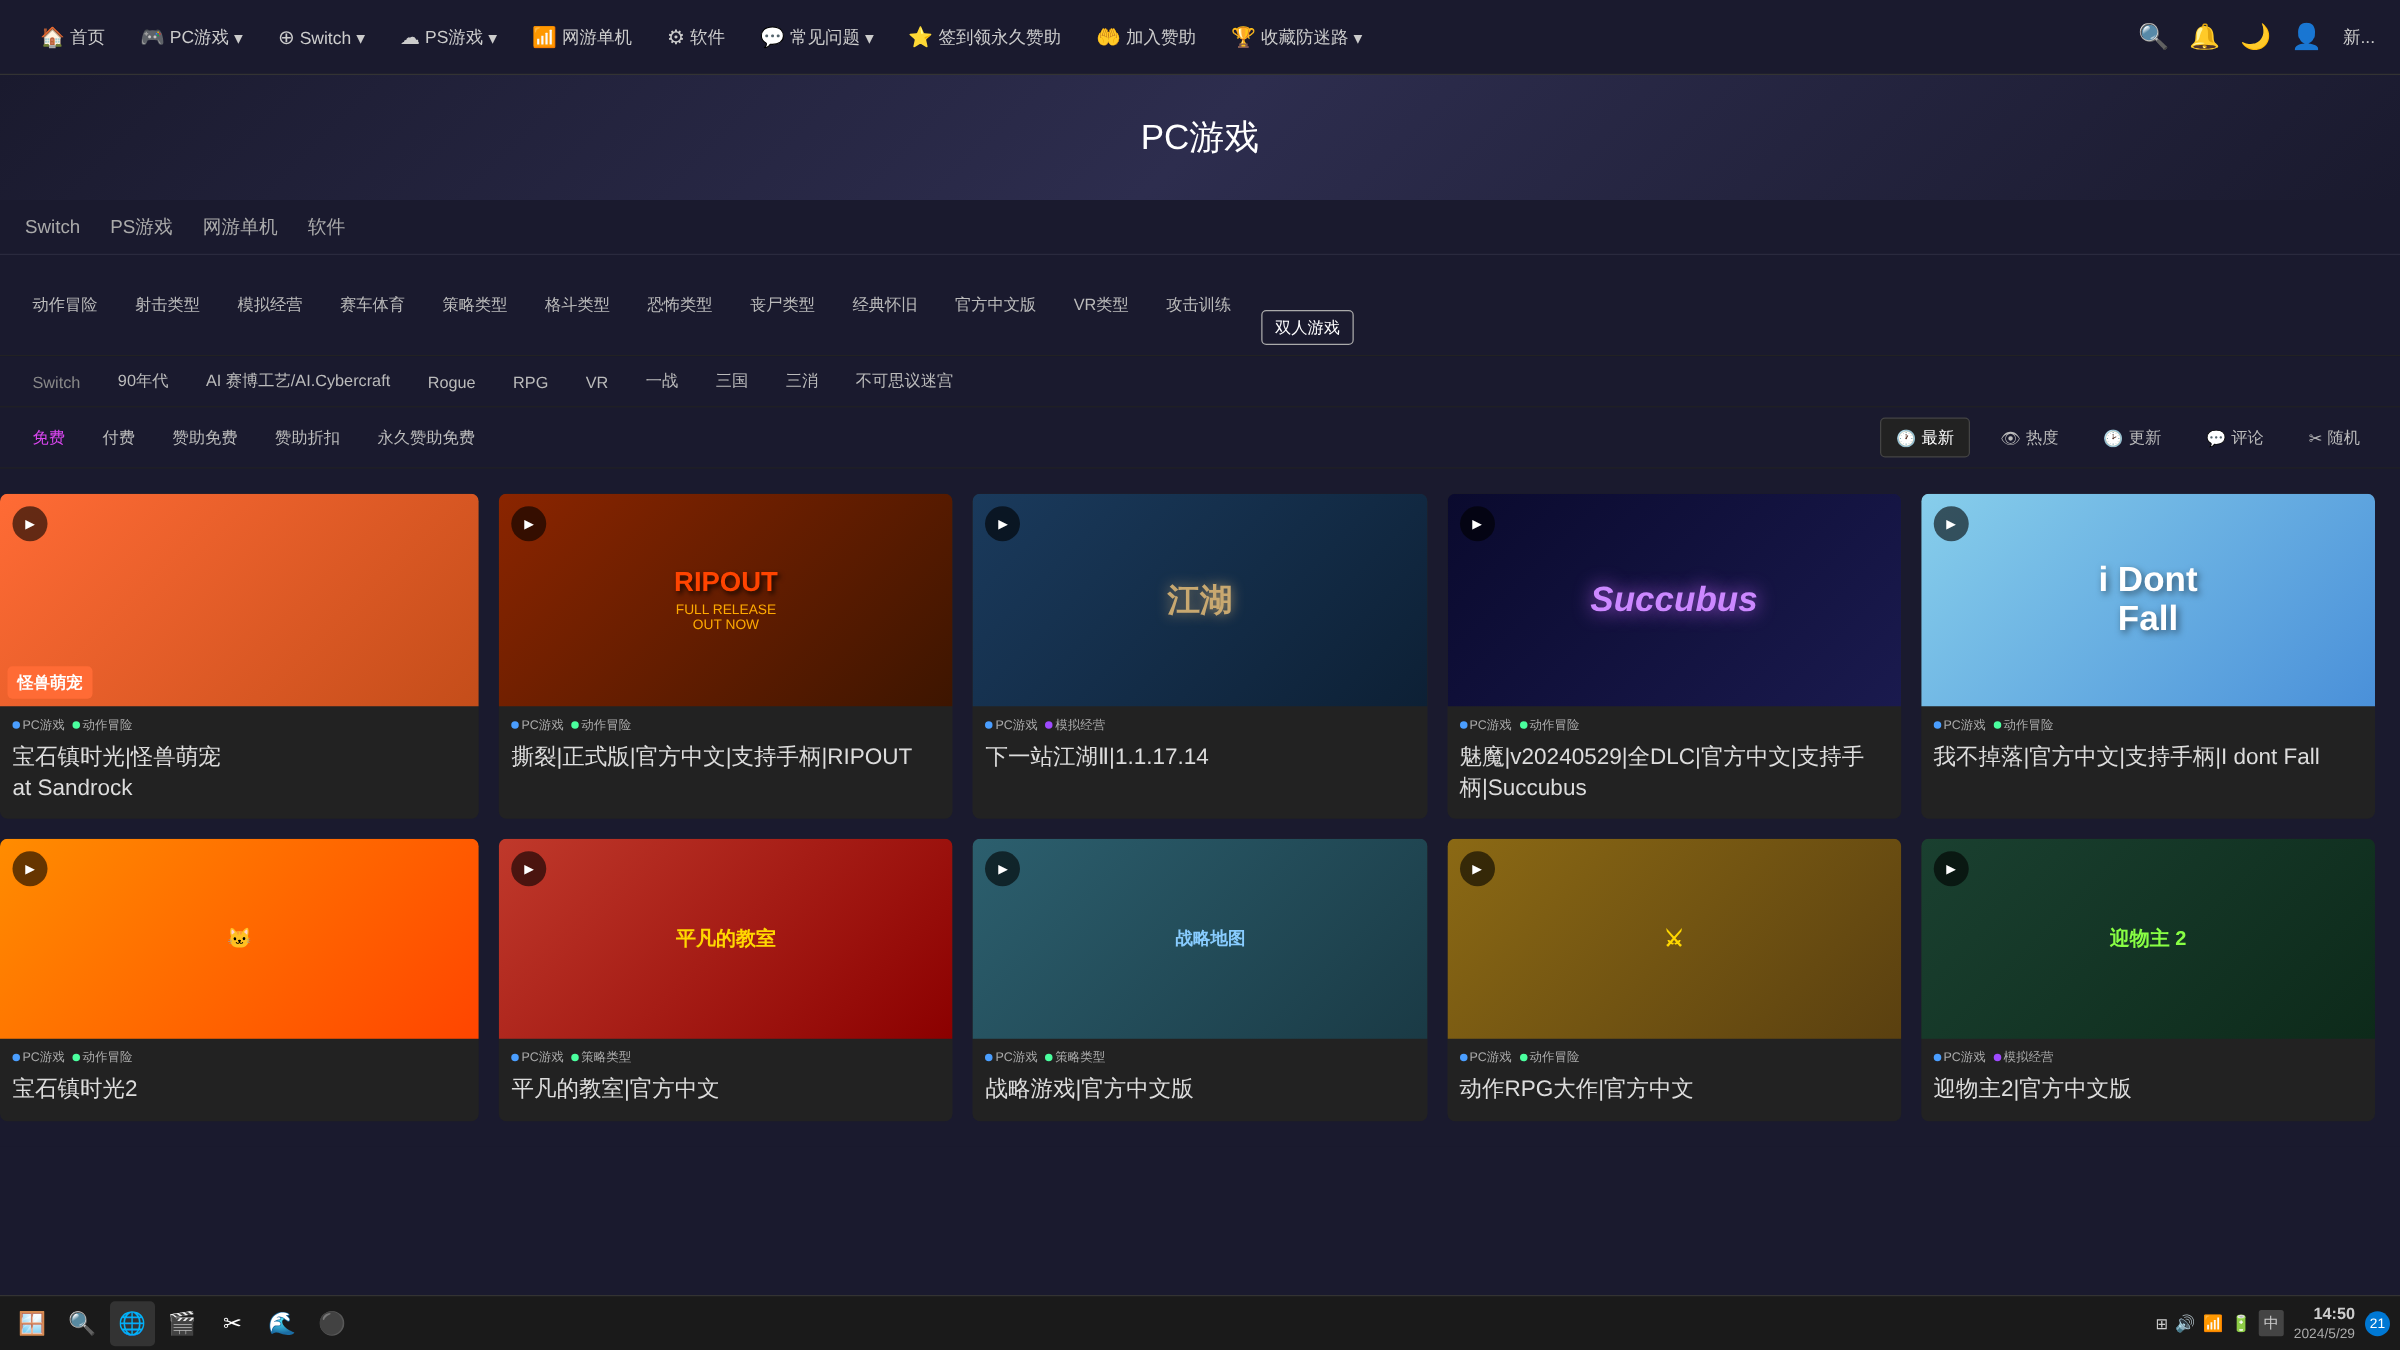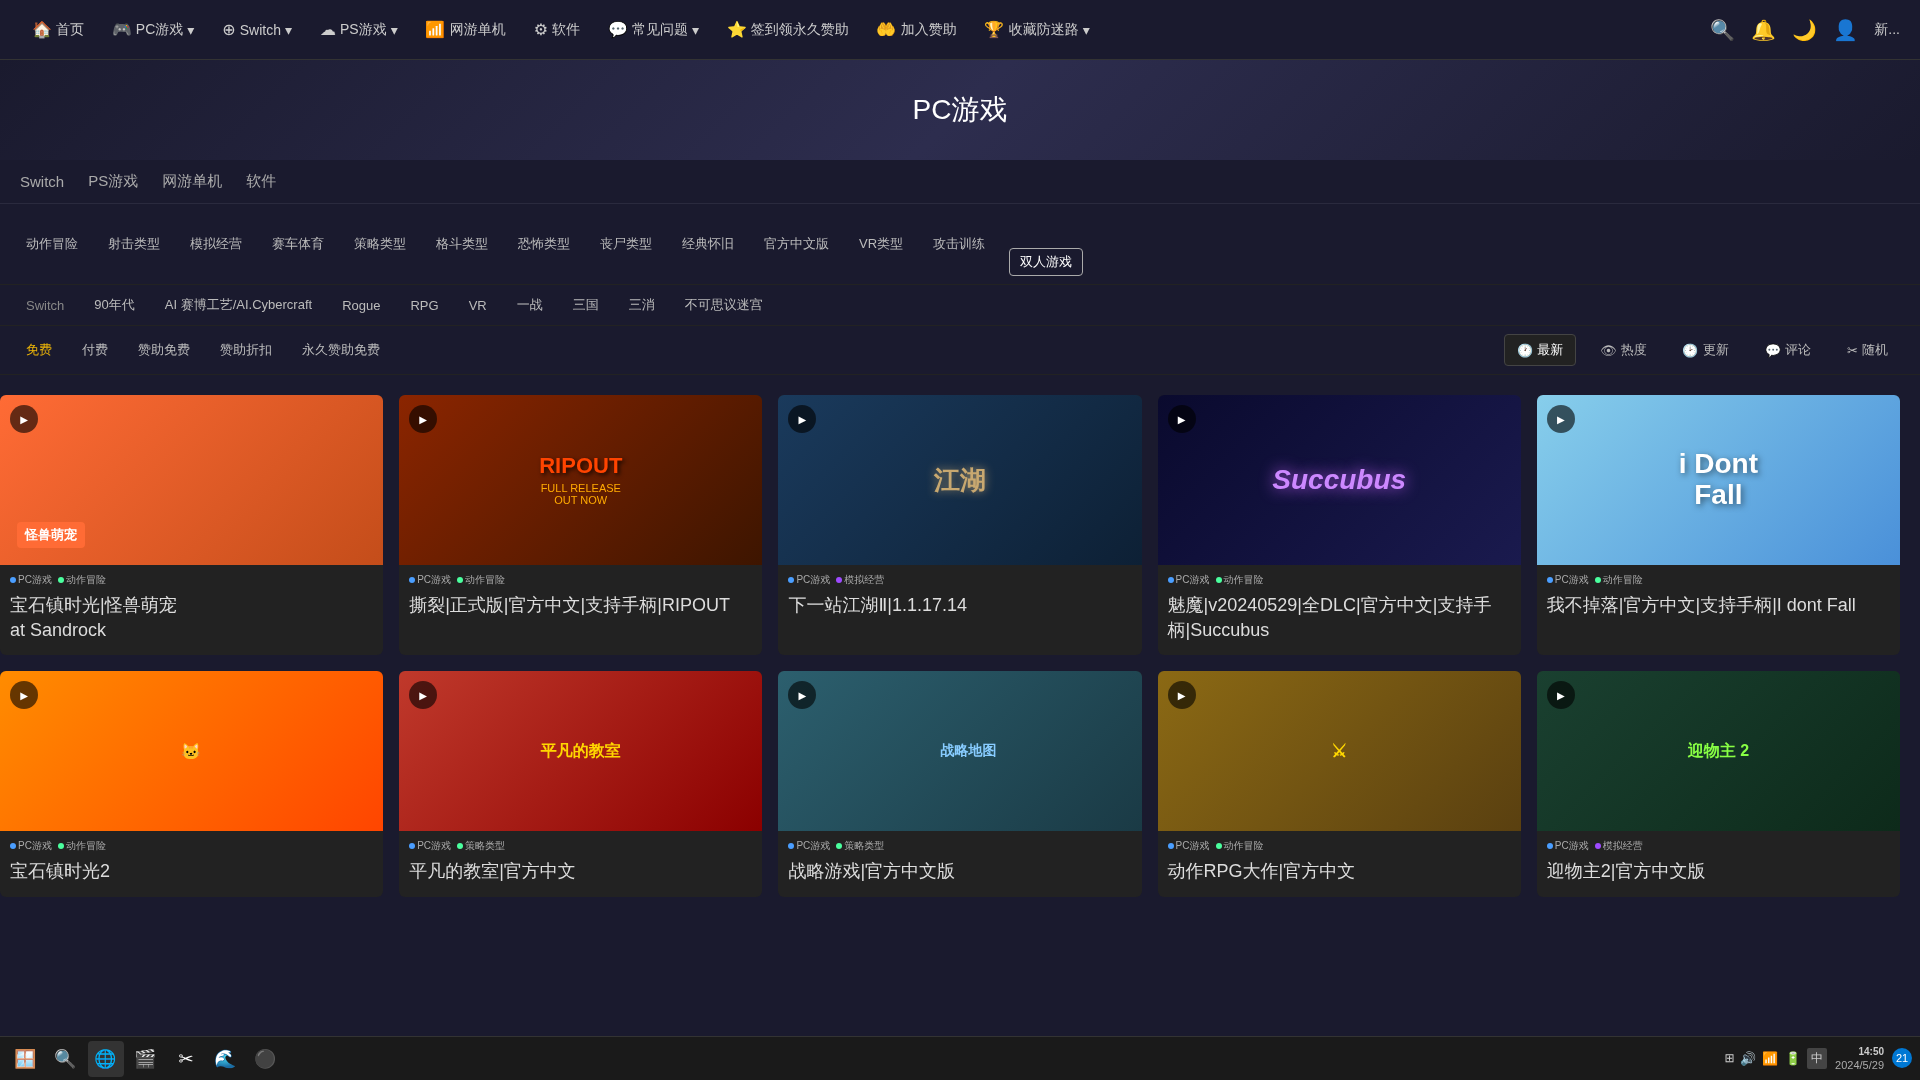--- a/index.html
+++ b/index.html
@@ -150,21 +150,21 @@
   <span class="filter-tag">Rogue</span>
   <span class="filter-tag">RPG</span>
   <span class="filter-tag">VR</span>
   <span class="filter-tag">一战</span>
   <span class="filter-tag">三国</span>
   <span class="filter-tag">三消</span>
   <span class="filter-tag">不可思议迷宫</span>
 </div>
 
 <div class="filter-row">
-  <span class="filter-tag" style="color:#eab308">免费</span>
+  <span class="filter-tag" style="color:#d946ef">免费</span>
   <span class="filter-tag">付费</span>
   <span class="filter-tag">赞助免费</span>
   <span class="filter-tag">赞助折扣</span>
   <span class="filter-tag">永久赞助免费</span>
 
   <div style="margin-left:auto; display:flex; gap:12px; align-items:center;">
     <div class="sort-btn active">
       <span>🕐</span>
       <span>最新</span>
     </div>
@@ -184,21 +184,21 @@
       <span>✂</span>
       <span>随机</span>
     </div>
   </div>
 </div>
 
 <div class="game-grid">
 
   <div class="game-card" style="margin-left:-20px; width:calc(100% + 20px);">
     <div class="game-thumb card-first" style="height:170px; position:relative;">
-      <div style="width:100%;height:100%;display:flex;align-items:flex-end;padding:17px;">
+      <div style="width:100%;height:100%;display:flex;align-items:flex-end;padding:6px;">
         <span style="background:#ff6b35;color:#fff;padding:4px 8px;border-radius:4px;font-size:13px;font-weight:bold;">怪兽萌宠</span>
       </div>
       <div class="play-btn">▶</div>
     </div>
     <div class="game-info">
       <div class="game-tags">
         <span class="game-tag"><span class="tag-dot blue"></span>PC游戏</span>
         <span class="game-tag"><span class="tag-dot green"></span>动作冒险</span>
       </div>
       <div class="game-title">宝石镇时光|怪兽萌宠<br>at Sandrock</div>
@@ -347,18 +347,18 @@
 
   <div class="taskbar-right">
     <div class="taskbar-icons-right">
       <span style="font-size:12px;">⊞</span>
       <span style="font-size:13px;">🔊</span>
       <span style="font-size:13px;">📶</span>
       <span style="font-size:13px;">🔋</span>
       <span style="font-size:12px;background:#444;padding:2px 4px;border-radius:2px;">中</span>
     </div>
     <div class="taskbar-time">
-      <div style="font-size:10px;font-weight:bold;">14:50</div>
+      <div style="font-size:13px;font-weight:bold;">14:50</div>
       <div style="font-size:11px;color:#aaa;">2024/5/29</div>
     </div>
     <div style="background:#0078d4;color:#fff;border-radius:50%;width:20px;height:20px;display:flex;align-items:center;justify-content:center;font-size:11px;">21</div>
   </div>
 </div>
 
 </body></html>

